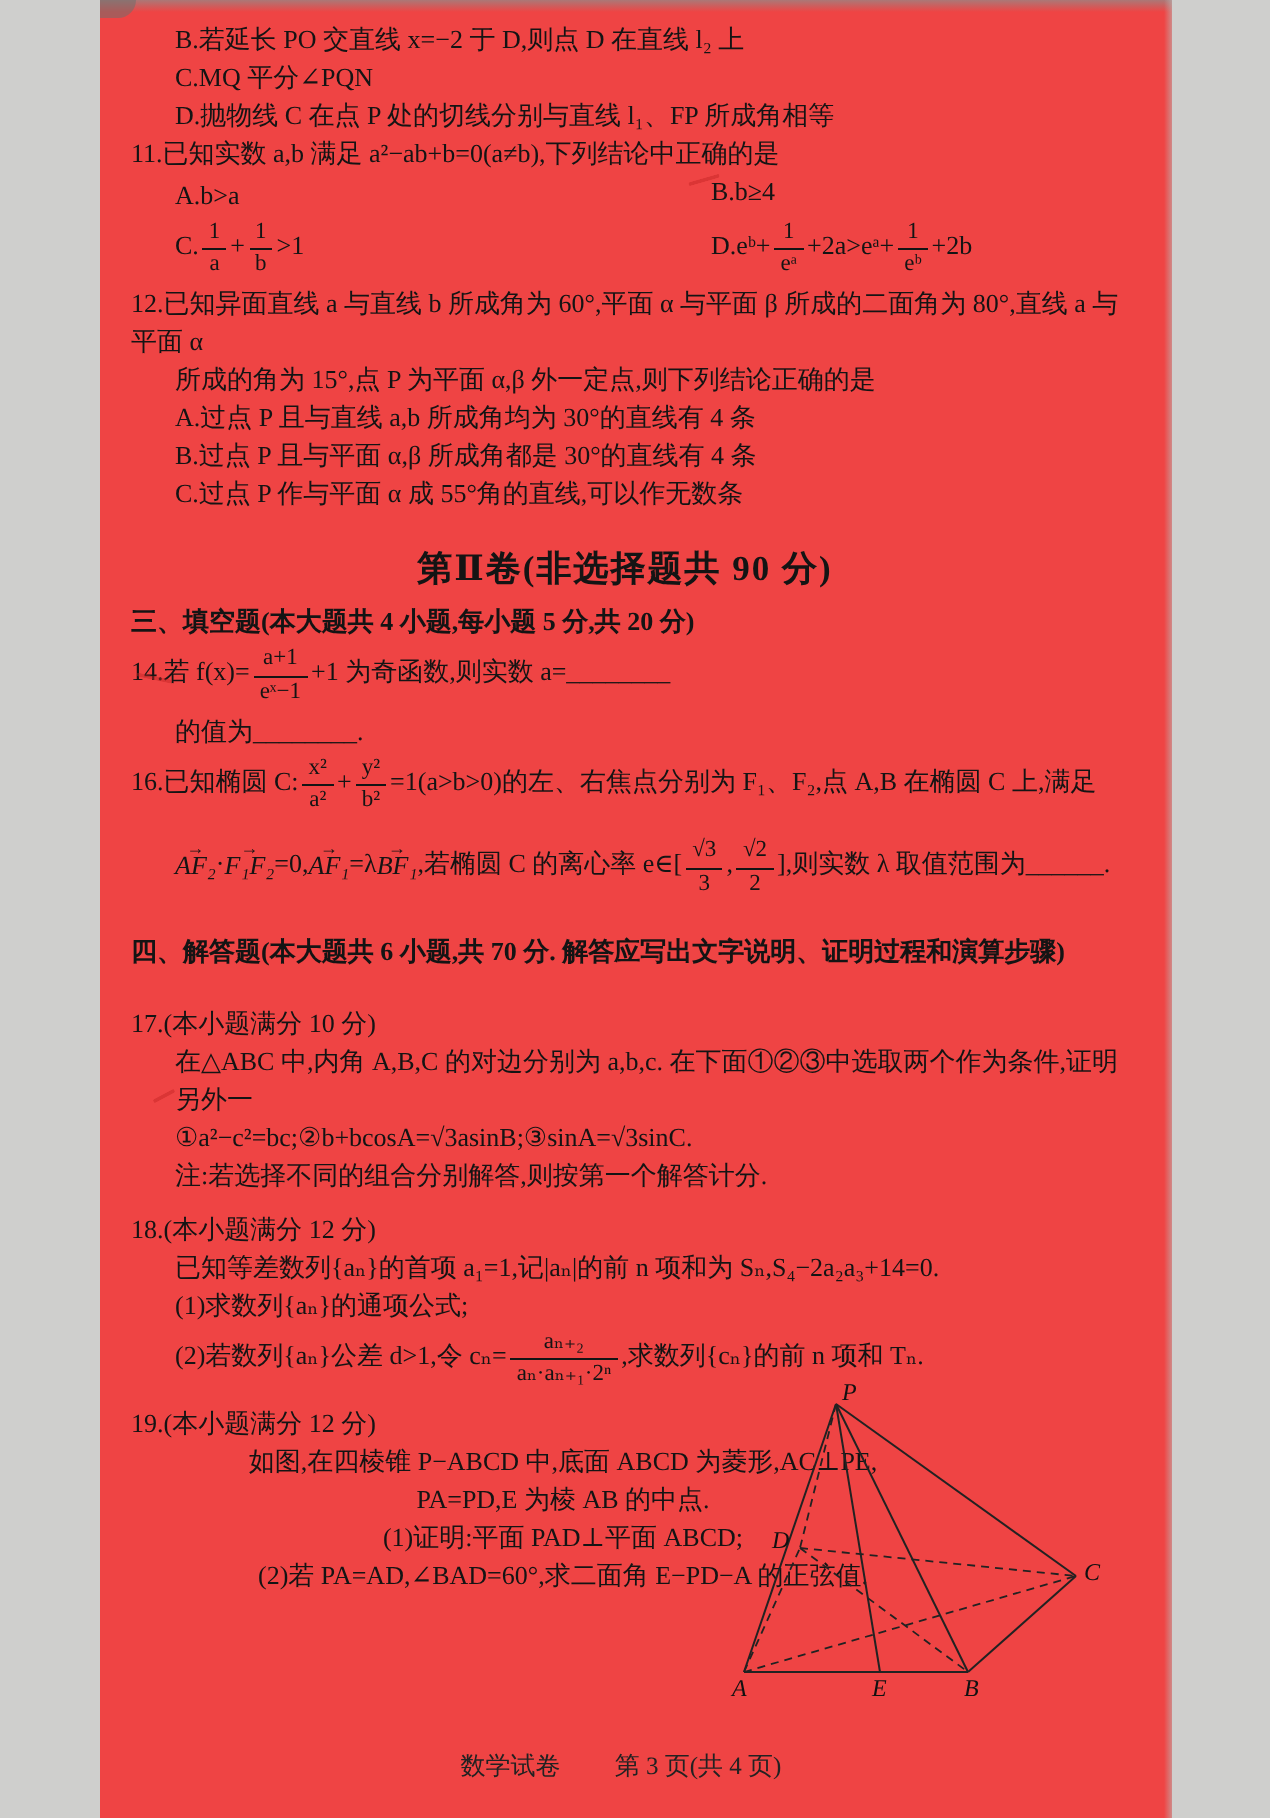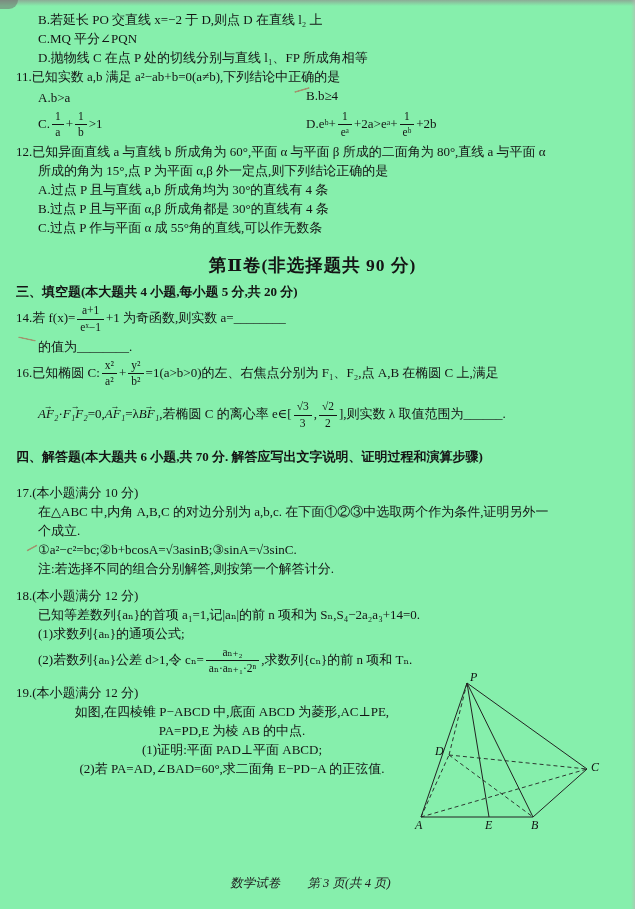--- a/index.html
+++ b/index.html
@@ -1,18 +1,18 @@
 <!DOCTYPE html>
 <html><head>
 <meta charset="utf-8">
 <style>
   html,body{margin:0;padding:0;background:#cfcfcd;}
   .page{
-    position:relative;width:635px;height:909px;margin:0 auto;
-    background:#86efac;overflow:hidden;color:#141414;
+    position:relative;width:536px;height:909px;margin:0 auto;
+    background:#ef4444;overflow:hidden;color:#141414;
     font-family:"Liberation Serif","DejaVu Serif",serif;
     font-size:13px;
   }
   .scan-top{position:absolute;top:0;left:0;right:0;height:6px;
     background:linear-gradient(#8e8e8c,rgba(250,250,248,0));opacity:.7;}
   .scan-right{position:absolute;top:0;right:0;bottom:0;width:4px;
     background:linear-gradient(to left,#b9b9b6,rgba(250,250,248,0));opacity:.6;}
   .scan-corner{position:absolute;top:0;left:0;width:18px;height:9px;background:#6f6f6d;
     border-bottom-right-radius:10px;opacity:.55;}
   .content{padding:10px 26px 0 16px;}
@@ -31,21 +31,21 @@
   .vec{position:relative;display:inline-block;margin:0 0;font-style:italic;}
   .vec::after{content:"\2192";position:absolute;left:50%;top:-0.8em;transform:translateX(-50%);
     font-size:9px;font-style:normal;}
   .q19{position:relative;min-height:152px;}
   .narrow{max-width:388px;text-align:center;}
   .fig{position:absolute;top:-12px;right:8px;}
   .fig line,.fig path{stroke:#222;stroke-width:1;fill:none;}
   .fig .dash{stroke-dasharray:4 3;stroke-width:0.9;}
   .fig text{font-size:12px;font-style:italic;fill:#111;
     font-family:"Liberation Serif","DejaVu Serif",serif;}
-  .footer{position:absolute;left:0;right:14px;bottom:17px;text-align:center;font-size:12.5px;color:#222;font-style:italic;}
+  .footer{position:absolute;left:0;right:14px;bottom:17px;text-align:center;font-size:12.5px;color:#222;}
   .footer span{margin:0 12px;}
   .red-mark{position:absolute;border-top:2px solid rgba(195,35,35,.45);border-radius:2px;}
   .rm1{left:294px;top:89px;width:16px;transform:rotate(-16deg);}
   .rm2{left:18px;top:338px;width:18px;transform:rotate(12deg);}
   .rm3{left:26px;top:547px;width:12px;transform:rotate(-28deg);}
 </style>
 </head>
 <body>
 
 <div class="page">
@@ -78,21 +78,20 @@
     <div class="line bold"><span>三、填空题(本大题共 4 小题,每小题 5 分,共 20 分)</span></div>
     <div class="line tall"><span>14.若 f(x)=</span><span class="frac"><span class="fn">a+1</span><span class="fd">eˣ−1</span></span><span>+1 为奇函数,则实数 a=________</span></div>
     <div class="line l1"><span>的值为________.</span></div>
     <div class="line tall"><span>16.已知椭圆 C:</span><span class="frac"><span class="fn">x²</span><span class="fd">a²</span></span><span>+</span><span class="frac"><span class="fn">y²</span><span class="fd">b²</span></span><span>=1(a&gt;b&gt;0)的左、右焦点分别为 F₁、F₂,点 A,B 在椭圆 C 上,满足</span></div>
     <div class="line l1 tall vecline"><span class="vec">AF₂</span><span>·</span><span class="vec">F₁F₂</span><span>=0,</span><span class="vec">AF₁</span><span>=λ</span><span class="vec">BF₁</span><span>,若椭圆 C 的离心率 e∈[</span><span class="frac"><span class="fn">√3</span><span class="fd">3</span></span><span>,</span><span class="frac"><span class="fn">√2</span><span class="fd">2</span></span><span>],则实数 λ 取值范围为______.</span></div>
 
     <div class="line bold gts"><span>四、解答题(本大题共 6 小题,共 70 分. 解答应写出文字说明、证明过程和演算步骤)</span></div>
 
     <div class="line gts"><span>17.(本小题满分 10 分)</span></div>
     <div class="line l1"><span>在△ABC 中,内角 A,B,C 的对边分别为 a,b,c. 在下面①②③中选取两个作为条件,证明另外一</span></div>
-    <div class="line l1"><span>个成立.</span></div>
     <div class="line l1"><span>①a²−c²=bc;②b+bcosA=√3asinB;③sinA=√3sinC.</span></div>
     <div class="line l1"><span>注:若选择不同的组合分别解答,则按第一个解答计分.</span></div>
 
     <div class="line gt"><span>18.(本小题满分 12 分)</span></div>
     <div class="line l1"><span>已知等差数列{aₙ}的首项 a₁=1,记|aₙ|的前 n 项和为 Sₙ,S₄−2a₂a₃+14=0.</span></div>
     <div class="line l1"><span>(1)求数列{aₙ}的通项公式;</span></div>
     <div class="line l1 tall"><span>(2)若数列{aₙ}公差 d&gt;1,令 cₙ=</span><span class="frac"><span class="fn">aₙ₊₂</span><span class="fd">aₙ·aₙ₊₁·2ⁿ</span></span><span>,求数列{cₙ}的前 n 项和 Tₙ.</span></div>
 
     <div class="q19">
       <svg class="fig" width="188" height="160" viewBox="0 0 188 160">

